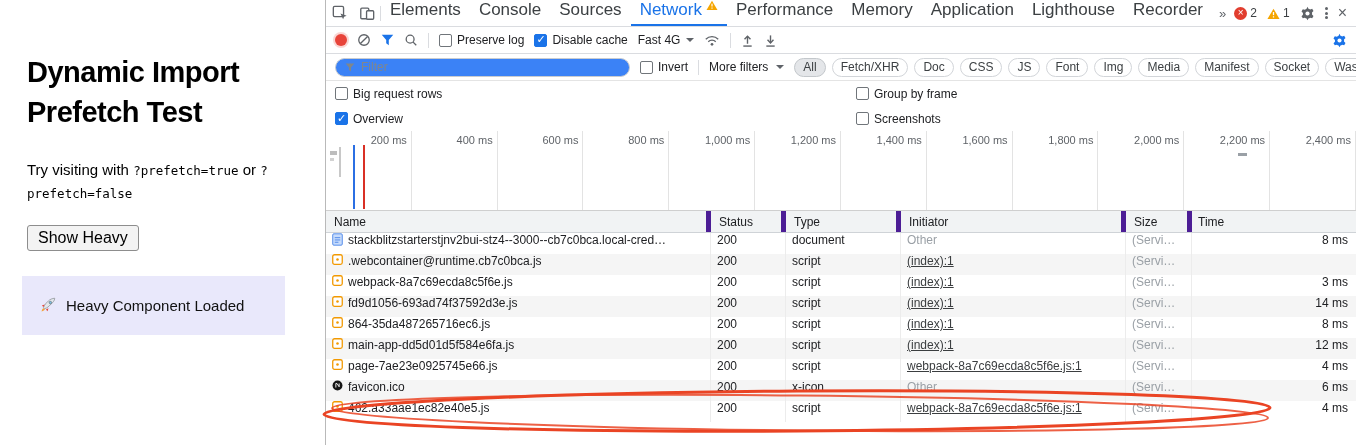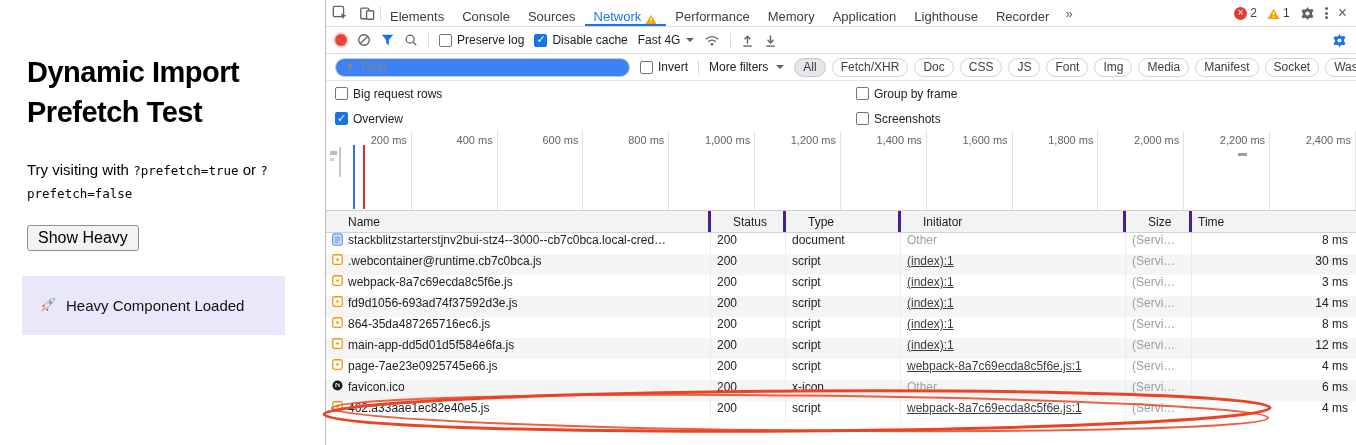--- a/index.html
+++ b/index.html
@@ -21,21 +21,21 @@
 
   
   .devtools { position:absolute; left:325px; top:0; right:0; height:100%; border-left:1px solid #b9b9b9; background:#fff; font-size:12px; display:flex; flex-direction:column; }
   .vdiv { width:1px; height:15px; background:#dadce0; align-self:center; flex:none; }
   .ico { display:flex; align-items:center; justify-content:center; flex:none; }
   .ico svg { display:block; }
 
   
   .tabbar { height:27px; flex:none; display:flex; align-items:stretch; border-bottom:1px solid #dadce0; background:#fff; }
   .tbbtn { width:27px; display:flex; align-items:center; justify-content:center; flex:none; }
-  .tab { display:flex; align-items:flex-end; gap:4px; padding:0 9px; font-size:13px; color:#3c4043; border-bottom:2px solid transparent; white-space:nowrap; }
+  .tab { display:flex; align-items:flex-start; gap:4px; padding:0 9px; font-size:17px; color:#3c4043; border-bottom:2px solid transparent; white-space:nowrap; }
   .tab.selected { color:#1a73e8; border-bottom-color:#1a73e8; }
   .tab-more { display:flex; align-items:center; padding:0 7px; color:#5f6368; font-size:13px; }
   .tabbar-right { margin-left:auto; display:flex; align-items:center; gap:10px; padding-right:9px; }
   .badge { display:flex; align-items:center; gap:3px; }
   .err-dot { width:13px; height:13px; border-radius:50%; background:#e13d2e; color:#fff; font-size:10px; line-height:1; display:flex; align-items:center; justify-content:center; }
   .err-dot::before { content:"×"; margin-top:-1px; }
   .cnt { color:#3c4043; }
   .kebab i { display:block; width:3px; height:3px; border-radius:50%; background:#5f6368; margin:1.5px auto; }
   .close-x { font-size:16px; color:#5f6368; line-height:1; }
 
@@ -72,21 +72,21 @@
   .m-bar1 { left:4px; top:20px; width:7px; height:4px; background:#bdbdbd; }
   .m-bar2 { left:4px; top:27px; width:4px; height:3px; background:#d2d2d2; }
   .m-gline { left:13px; top:16px; width:2px; height:30px; background:#c8c8c8; }
   .m-blue { left:27px; top:14px; width:2px; height:64px; background:#2b6fe3; }
   .m-red  { left:37px; top:14px; width:2px; height:64px; background:#d93025; }
   .m-late { left:912px; top:22px; width:9px; height:3px; background:#9aa0a6; }
 
   
   .table { flex:1; display:flex; flex-direction:column; overflow:hidden; }
   .thead { display:flex; height:22px; flex:none; background:#f1f3f4; border-bottom:1px solid #cfd3d7; }
-  .th { display:flex; align-items:center; padding-left:22px; border-right:3px solid #4c1d95; color:#202124; white-space:nowrap; overflow:hidden; }
+  .th { display:flex; align-items:center; padding-left:8px; border-right:5px solid #4c1d95; color:#202124; white-space:nowrap; overflow:hidden; }
   .trow { display:flex; height:21px; flex:none; align-items:stretch; }
   .trow:nth-child(even) { background:#f5f5f5; }
   .cell { display:flex; padding-left:6px; border-right:1px solid #ececec; white-space:nowrap; overflow:hidden; }
   .c-name { width:385px; gap:5px; }
   .c-status { width:75px; }
   .c-type { width:115px; }
   .c-init { width:225px; }
   .c-size { width:66px; }
   .c-time { flex:1; justify-content:flex-end; padding-right:8px; border-right:none; }
   .nm { overflow:hidden; text-overflow:ellipsis; white-space:nowrap; }
@@ -385,21 +385,20 @@
                 </svg>
               </span>
             <span class="nm">.webcontainer@runtime.cb7c0bca.js</span>
           </div>
           <div class="cell c-status">200</div>
           <div class="cell c-type">script</div>
           <div class="cell c-init">
               <span class="initlink">(index):1</span>
             </div>
           <div class="cell c-size muted">(Servi…</div>
-          <div class="cell c-time">30 ms</div>
         </div>
 
         <div class="trow">
           <div class="cell c-name">
             <span class="fic">
                 <svg width="11" height="11" viewBox="0 0 12 12">
                   <rect x=".8" y=".8" width="10.4" height="10.4" rx="2" fill="#fff" stroke="#f29900" stroke-width="1.4"></rect>
                   <circle cx="6" cy="6" r="1.4" fill="#f29900"></circle>
                 </svg>
               </span>

